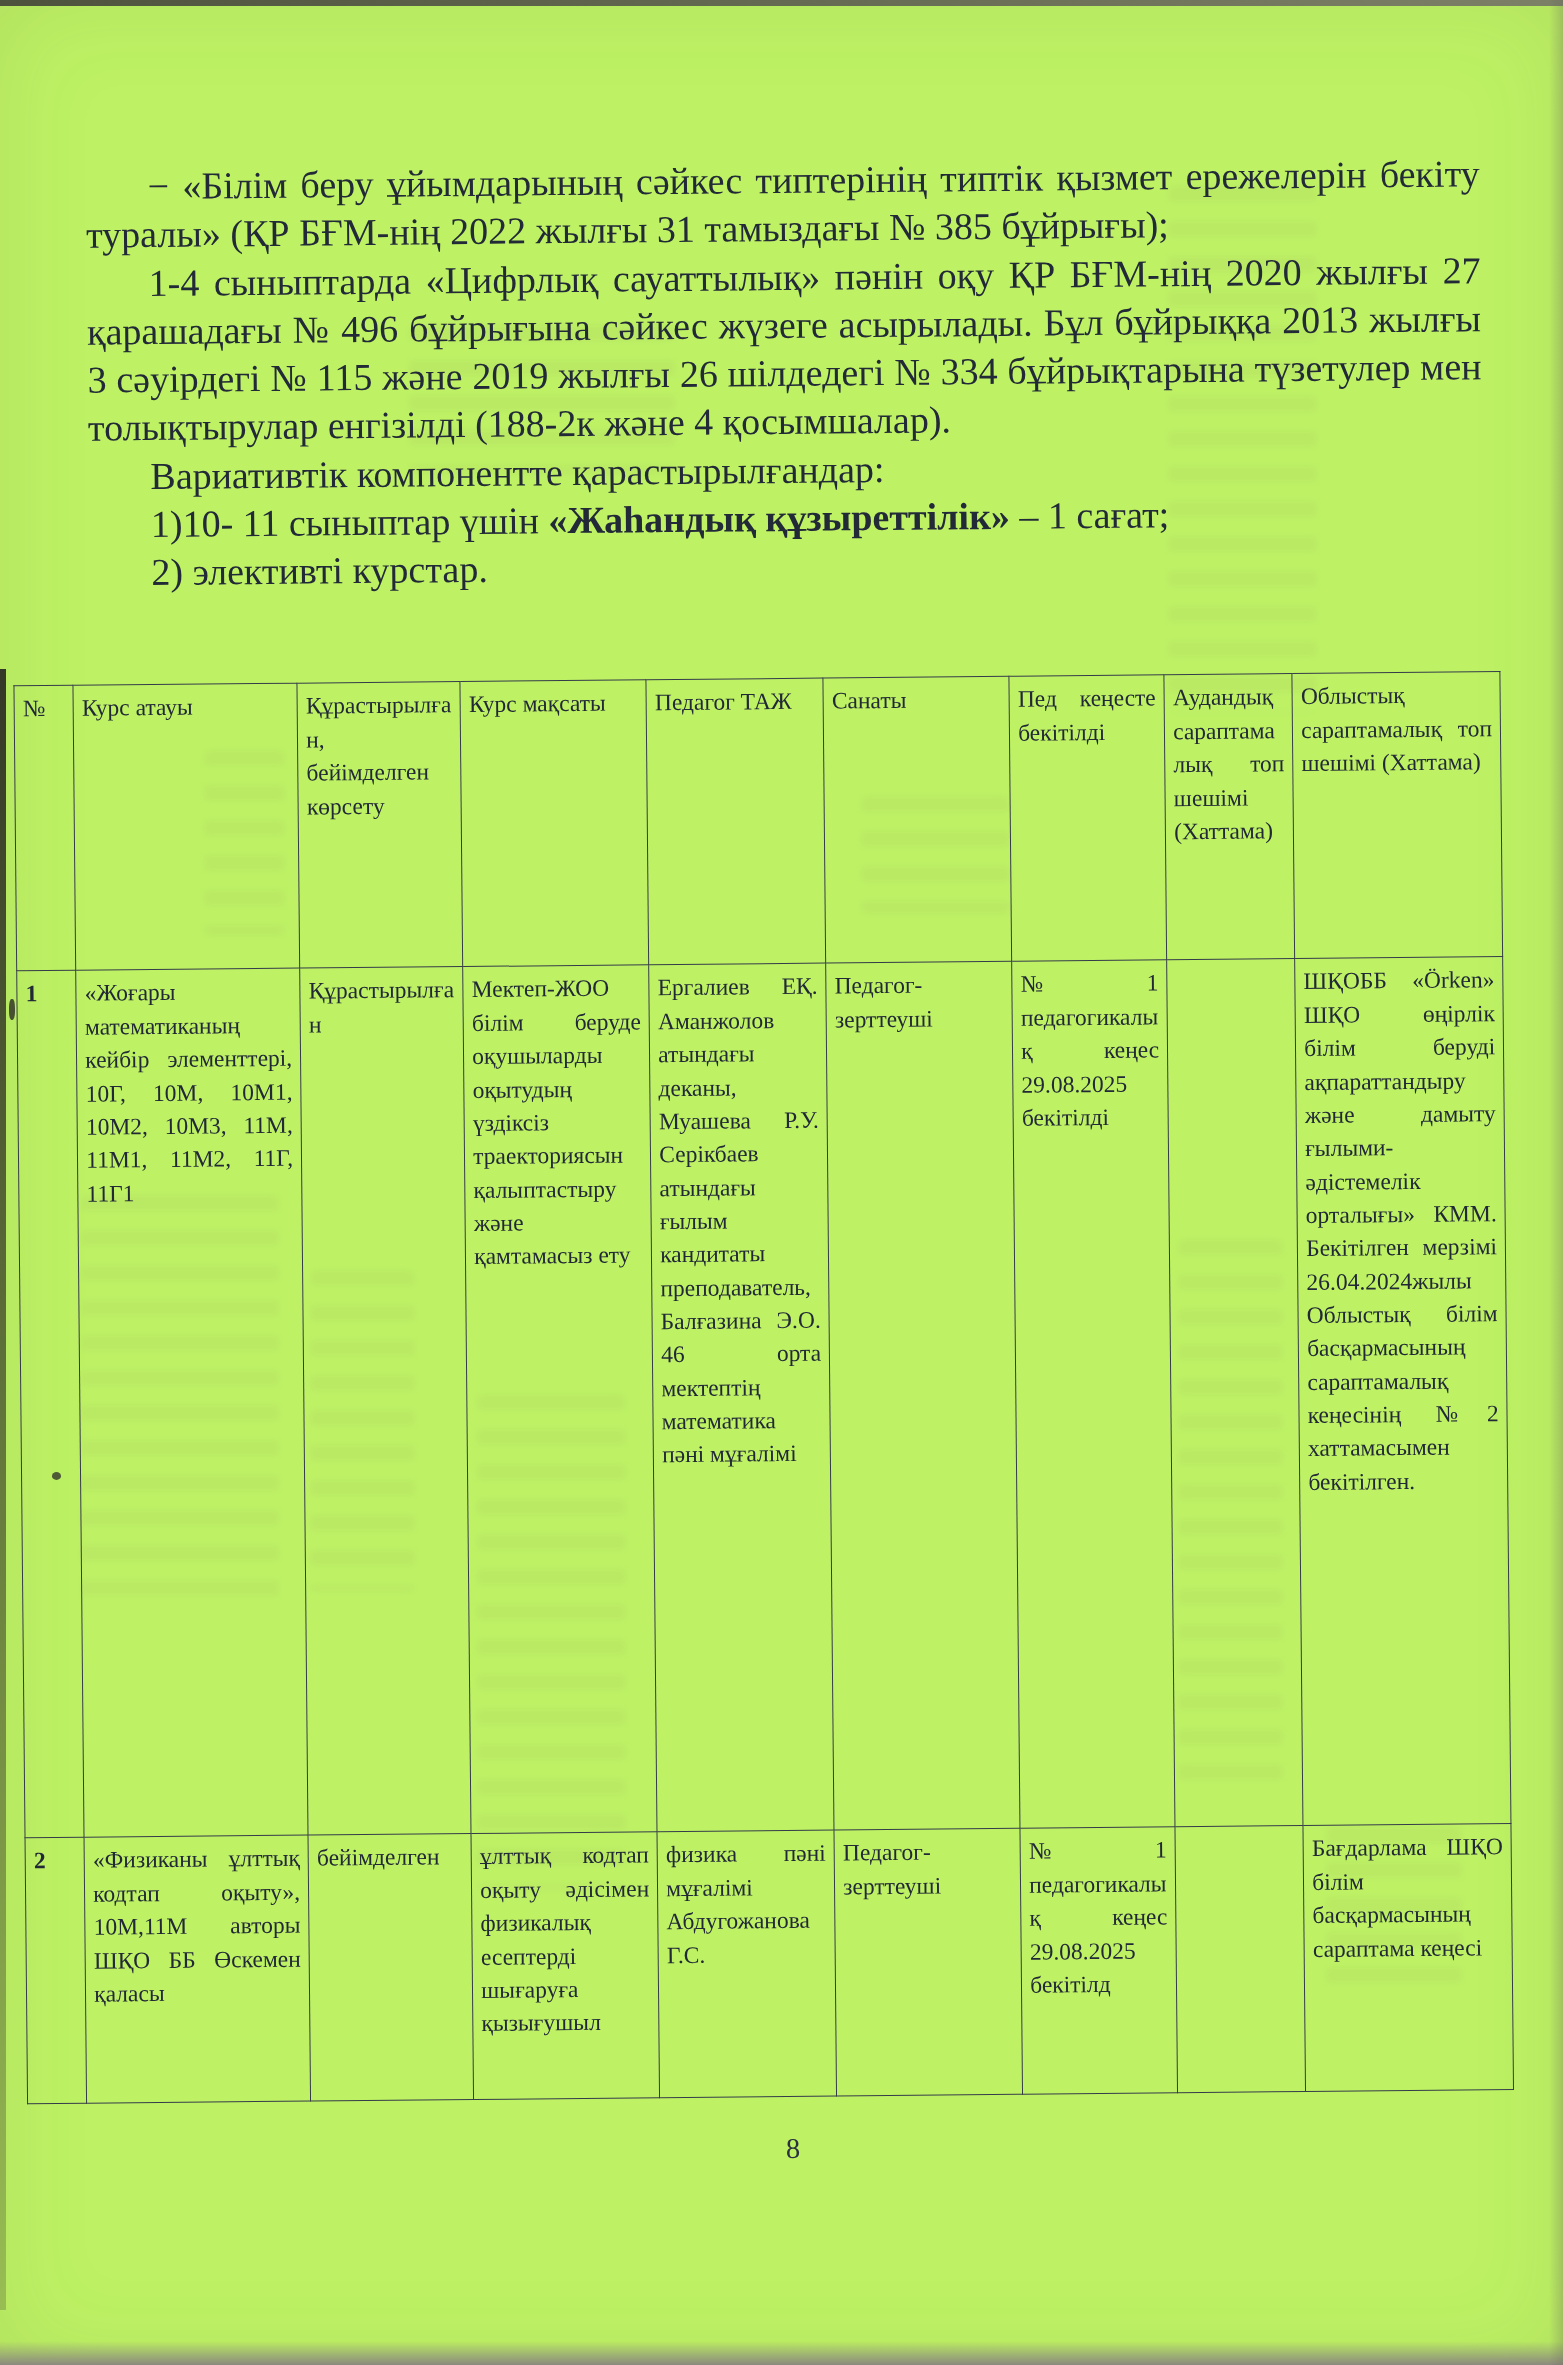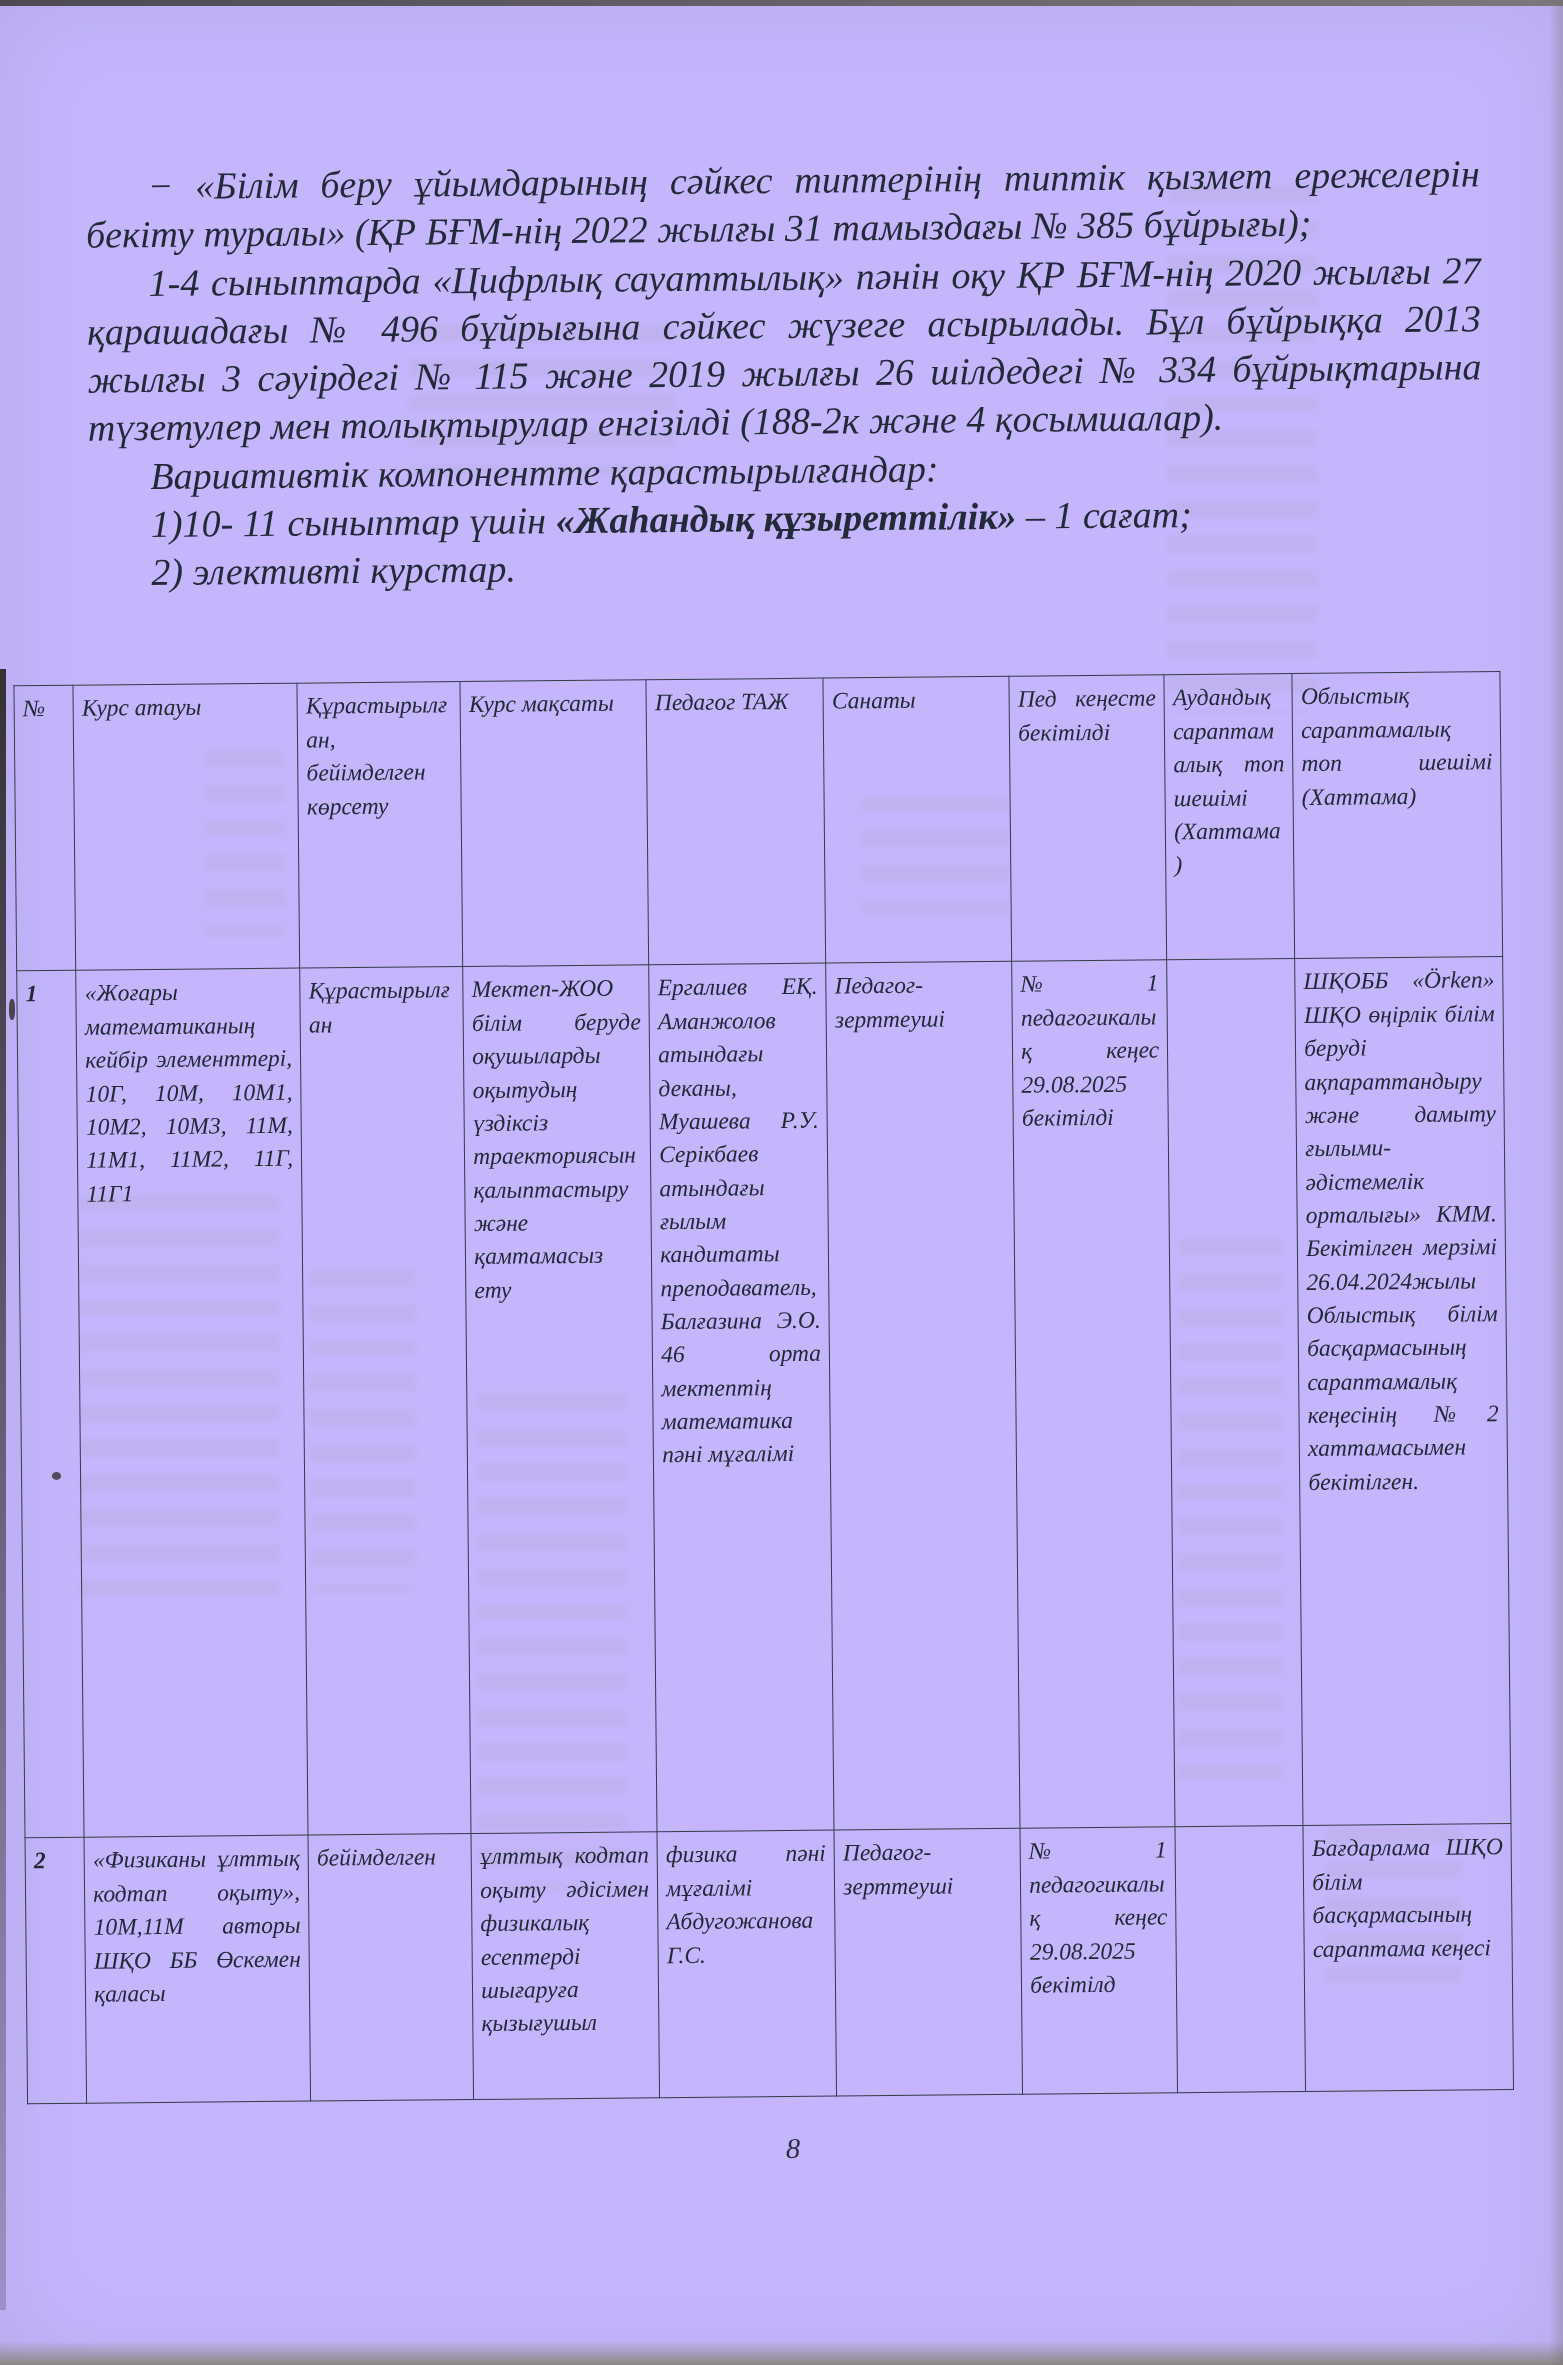--- a/index.html
+++ b/index.html
@@ -2,23 +2,22 @@
 <html style="font-size:10px"><head>
 <meta charset="utf-8">
 <style>
   html,body{margin:0;padding:0;}
   body{
     width:1563px;height:2366px;position:relative;overflow:hidden;
     background:#b9b6b0;
     font-family:"Liberation Serif", serif;
   }
   .paper{
-    position:absolute;inset:0;background:#c4b5fd;
+    position:absolute;inset:0;background:#bef264;
     box-shadow:inset 0 0 99px rgba(70,66,58,0.10);
-    font-style:italic;
   }
   
   .edge-top{position:absolute;top:0;left:0;right:0;height:6.2px;
     background:linear-gradient(to right,#3a3836,#716e67);opacity:.85;z-index:5;}
   .edge-bottom{position:absolute;bottom:0;left:0;right:0;height:25px;
     background:linear-gradient(to top,#8a867f,rgba(138,134,127,0));z-index:5;}
   .edge-left{position:absolute;left:0;top:669px;width:5.6px;height:1641px;
     background:linear-gradient(to bottom,rgba(38,36,32,.9),rgba(38,36,32,.22));z-index:5;}
   .edge-right{position:absolute;right:0;top:0;width:13.6px;height:100%;
     background:linear-gradient(to left,rgba(100,96,88,.28),rgba(100,96,88,0));z-index:5;}

